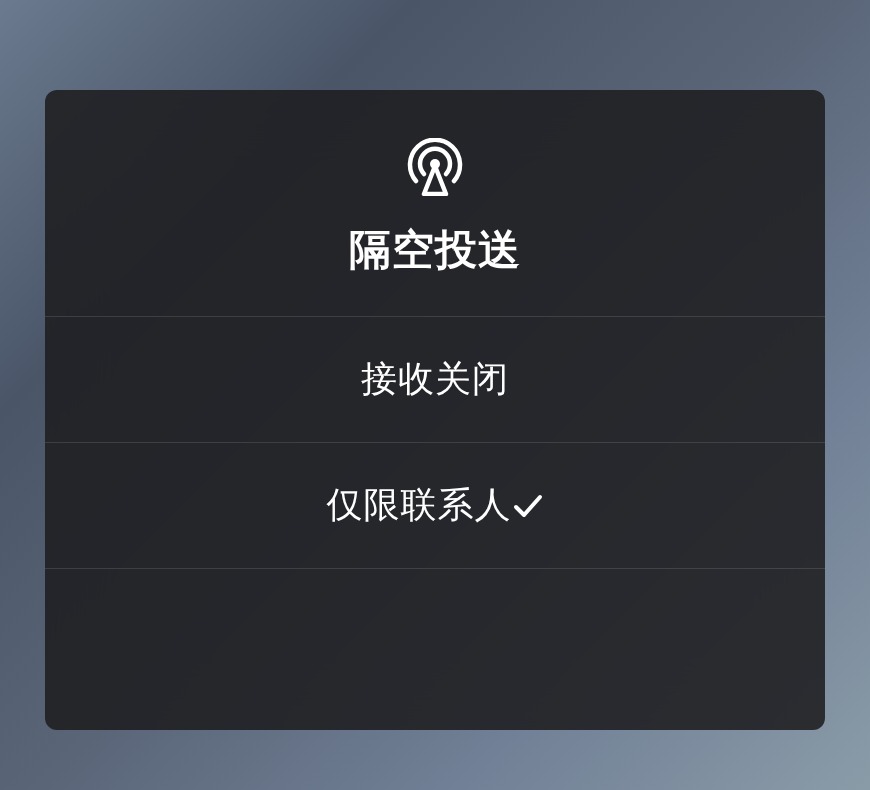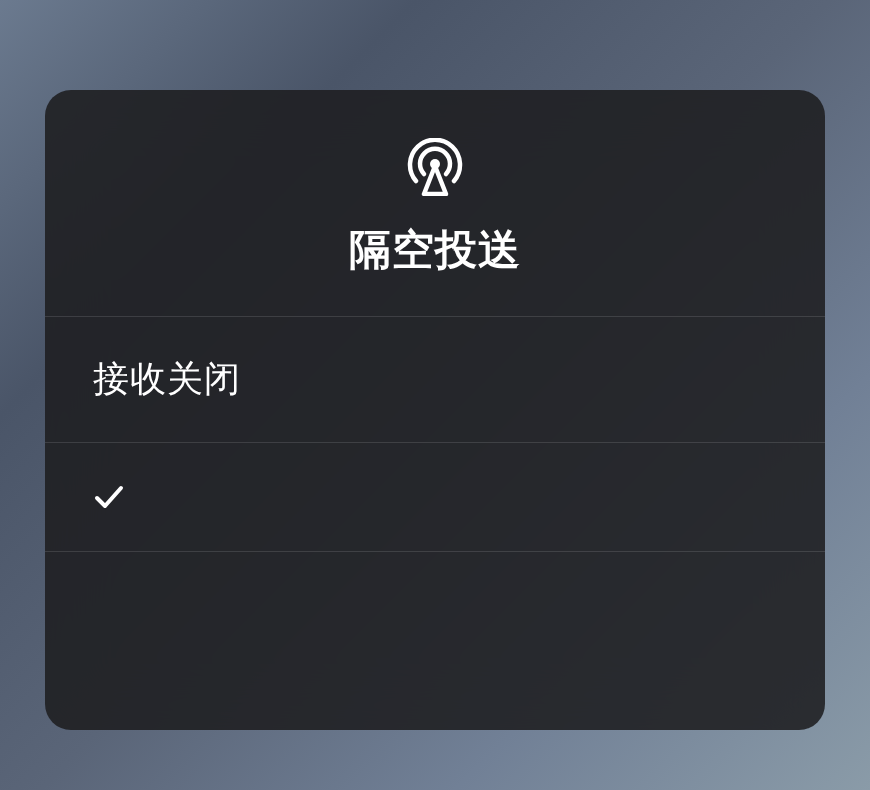--- a/index.html
+++ b/index.html
@@ -17,21 +17,21 @@
       justify-content: center;
       font-family: -apple-system, "SF Pro Display", "Helvetica Neue", "PingFang SC", sans-serif;
       overflow: hidden;
     }
     
     .panel {
       width: 780px;
       height: 640px;
       background: rgba(30, 30, 32, 0.88);
       backdrop-filter: blur(30px);
-      border-radius: 26px;
+      border-radius: 12px;
       overflow: hidden;
       margin-top: 30px;
     }
     
     .header {
       display: flex;
       flex-direction: column;
       align-items: center;
       padding: 48px 0 38px 0;
       border-bottom: 1px solid rgba(255, 255, 255, 0.12);
@@ -59,21 +59,21 @@
     }
     
     .option-list {
       display: flex;
       flex-direction: column;
     }
     
     .option {
       display: flex;
       align-items: center;
-      justify-content: flex-start;
+      justify-content: center;
       padding: 38px 48px;
       border-bottom: 1px solid rgba(255, 255, 255, 0.12);
       cursor: pointer;
     }
     
     .option-label {
       color: #ffffff;
       font-size: 36px;
       font-weight: 400;
       letter-spacing: 1px;
@@ -110,20 +110,21 @@
     <div class="title">隔空投送</div>
   </div>
 
   <div class="option-list">
     <div class="option">
       <span class="option-label">接收关闭</span>
 
     </div>
 
     <div class="option selected">
+      <span class="option-label">仅限联系人</span>
       <span class="checkmark">
         <svg viewBox="0 0 32 32" fill="none" stroke="#ffffff" stroke-width="4" stroke-linecap="round" stroke-linejoin="round">
           <path d="M 4 17 L 12 25 L 28 7"></path>
         </svg>
       </span>
     </div>
 
   </div>
 </div>
 

